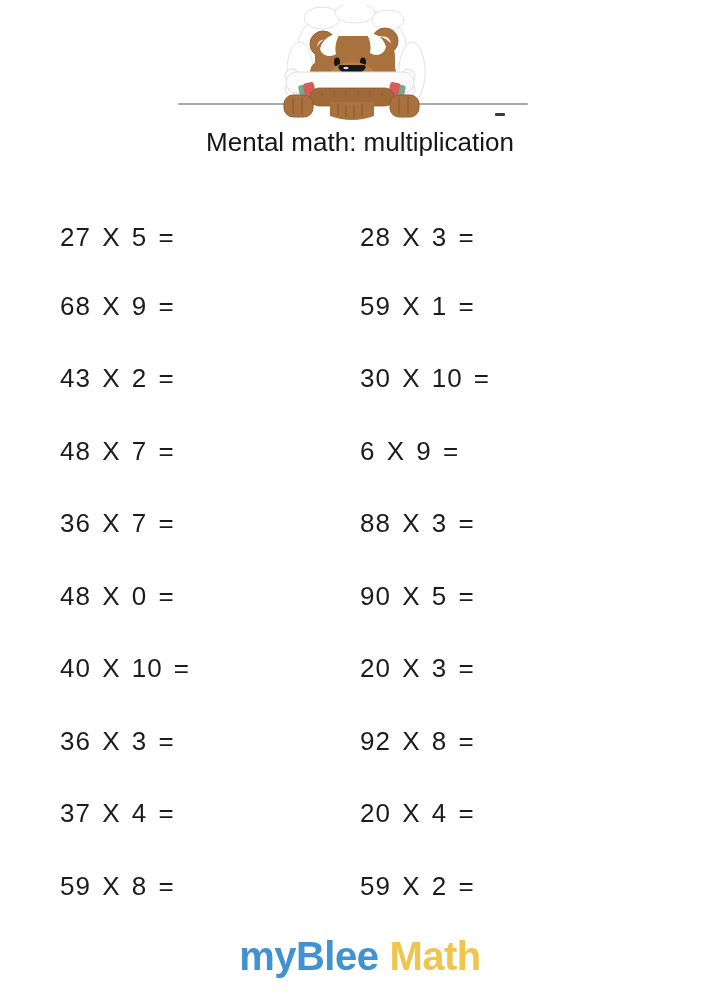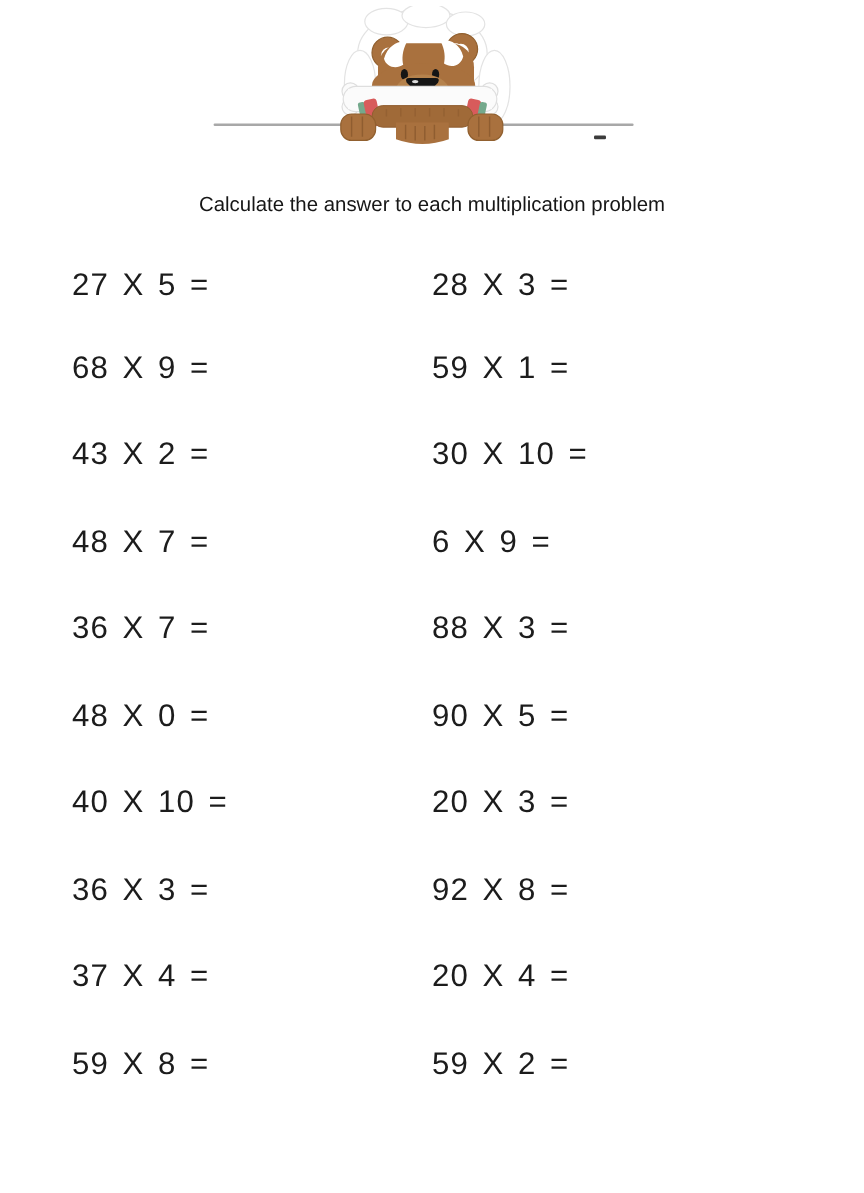--- a/index.html
+++ b/index.html
@@ -89,21 +89,21 @@
 
       <path d="M52,97 h44 v14 q-22,8 -44,0 Z" fill="#a9713e"></path>
       <path d="M60,99 v12 M68,100 v12 M76,100 v12 M84,99 v12" stroke="#8f5d30" stroke-width="1.2" fill="none"></path>
 
       <rect x="6" y="90" width="29" height="22" rx="9" fill="#a9713e" stroke="#91602f" stroke-width="1"></rect>
       <rect x="112" y="90" width="29" height="22" rx="9" fill="#a9713e" stroke="#91602f" stroke-width="1"></rect>
       <path d="M15,92 v17 M24,92 v17 M121,92 v17 M130,92 v17" stroke="#8f5d30" stroke-width="1.2" fill="none"></path>
     </svg>
   </div>
 
-  <p class="subtitle">Calculate the answer to each multiplication problem</p>
+  <h1 class="title">Mental math: multiplication</h1>
 
   <div>
     <span class="prob pl" style="top:222px">27 X 5 =</span>
     <span class="prob pr" style="top:222px">28 X 3 =</span>
 
     <span class="prob pl" style="top:291px">68 X 9 =</span>
     <span class="prob pr" style="top:291px">59 X 1 =</span>
 
     <span class="prob pl" style="top:363px">43 X 2 =</span>
     <span class="prob pr" style="top:363px">30 X 10 =</span>
@@ -123,14 +123,17 @@
     <span class="prob pl" style="top:726px">36 X 3 =</span>
     <span class="prob pr" style="top:726px">92 X 8 =</span>
 
     <span class="prob pl" style="top:798px">37 X 4 =</span>
     <span class="prob pr" style="top:798px">20 X 4 =</span>
 
     <span class="prob pl" style="top:871px">59 X 8 =</span>
     <span class="prob pr" style="top:871px">59 X 2 =</span>
   </div>
 
+  <div class="brand">
+    <span class="logo-blue">myBlee</span><span class="logo-yellow">Math</span>
+  </div>
 
 </div>
 
 </body></html>

